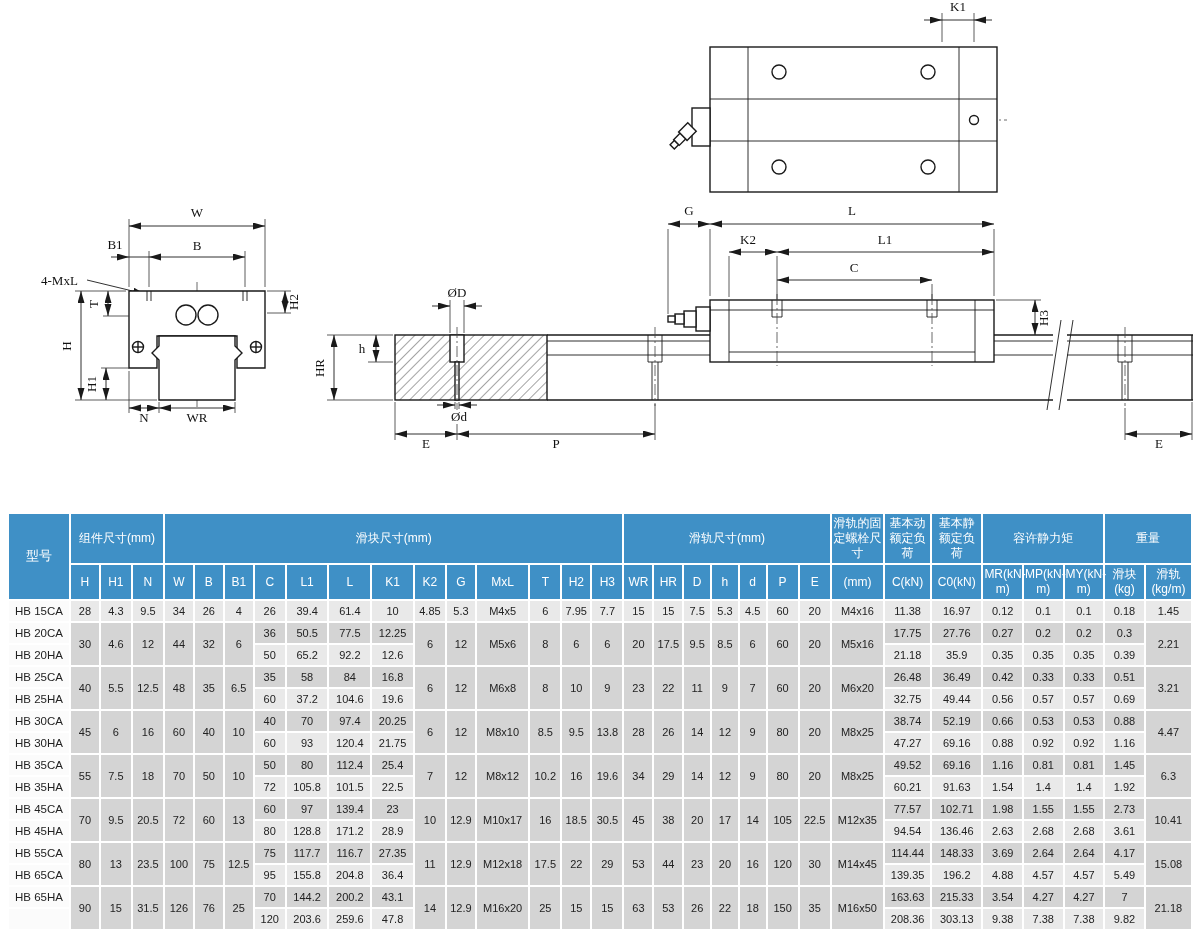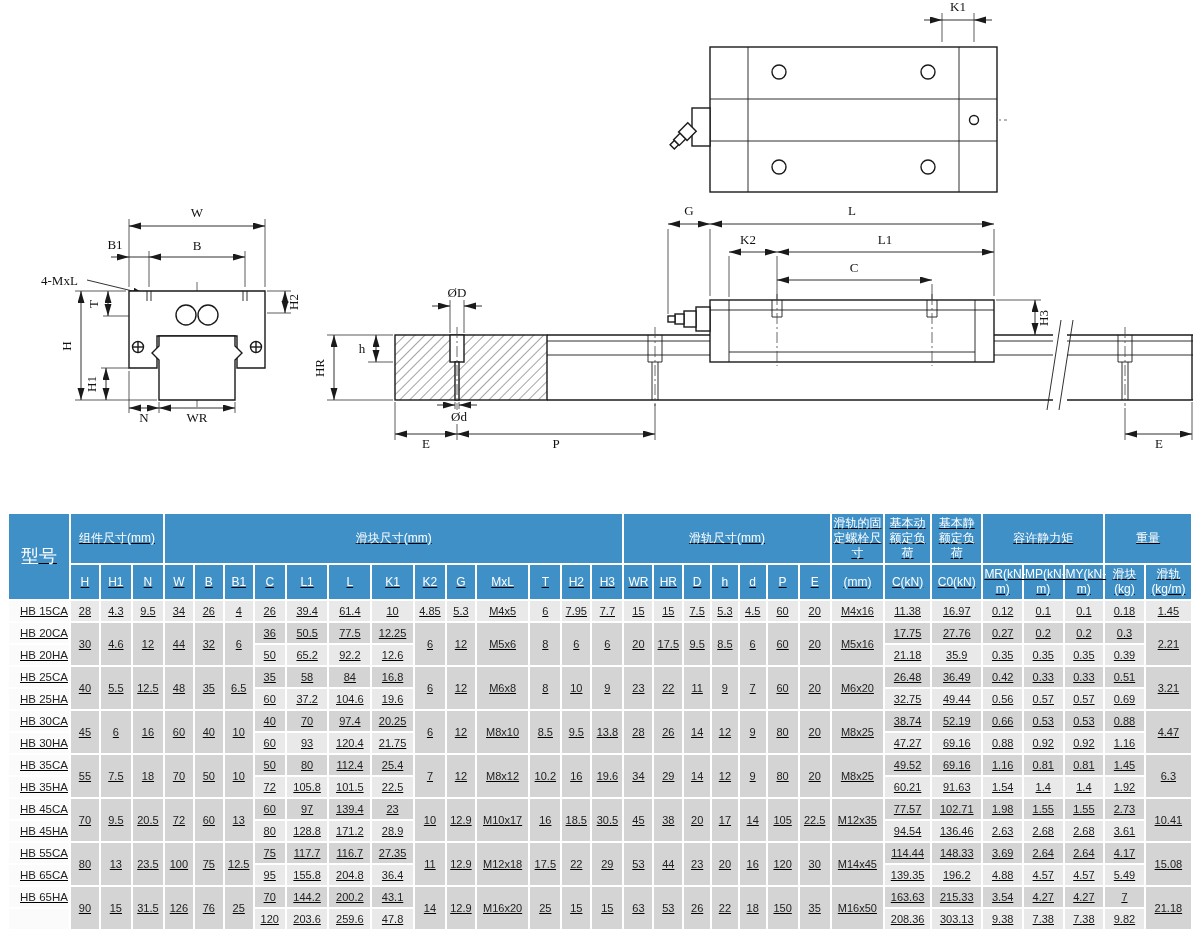--- a/index.html
+++ b/index.html
@@ -1,33 +1,33 @@
 <!DOCTYPE html>
 <html><head>
 <meta charset="utf-8">
 <style>
   html,body{margin:0;padding:0;background:#ffffff;}
   body{width:1200px;height:942px;overflow:hidden;font-family:"Liberation Sans",sans-serif;}
-  .page{padding:0 7px;text-decoration:underline;}
+  .page{padding:0 7px;}
   svg.drawings{display:block;}
   
   .out{stroke:#1a1a1a;stroke-width:1.4;}
   .thin{stroke:#1a1a1a;stroke-width:0.9;}
   .ext{stroke:#333333;stroke-width:0.8;}
   .dim{stroke:#1a1a1a;stroke-width:0.9;}
   .dimB{stroke:#1a1a1a;stroke-width:0.9;marker-start:url(#arr);marker-end:url(#arr);}
   .dimE{stroke:#1a1a1a;stroke-width:0.9;marker-end:url(#arr);}
   .cl{stroke:#444444;stroke-width:0.8;stroke-dasharray:11 3 2 3;}
   .lbl{font-family:"Liberation Serif",serif;font-size:13px;fill:#111111;}
   
   table.spec{border-collapse:collapse;width:1186px;table-layout:fixed;margin-top:10px;}
   .spec th{background:#3f90c6;color:#ffffff;font-weight:normal;font-size:12px;border:2px solid #ffffff;padding:2px 1px;text-align:center;vertical-align:middle;line-height:1.25;}
-  .spec th.model-th{font-size:18px;}
+  .spec th.model-th{font-size:13px;}
   .spec td{border:2px solid #ffffff;font-size:11px;text-align:center;vertical-align:middle;padding:1px;height:18px;color:#222222;line-height:1.1;}
-  .spec td.model{background:#fbfbfb;text-align:right;padding-left:6px;font-size:11.5px;white-space:nowrap;}
+  .spec td.model{background:#fbfbfb;text-align:left;padding-left:6px;font-size:11.5px;white-space:nowrap;}
   .spec td.rA{background:#e9e9e9;}
   .spec td.rB{background:#d4d4d4;}
 </style>
 </head>
 <body>
 
 <div class="page">
 
   <svg class="drawings" width="1186" height="502" viewBox="0 0 1186 502" xmlns="http://www.w3.org/2000/svg">
     <defs>

